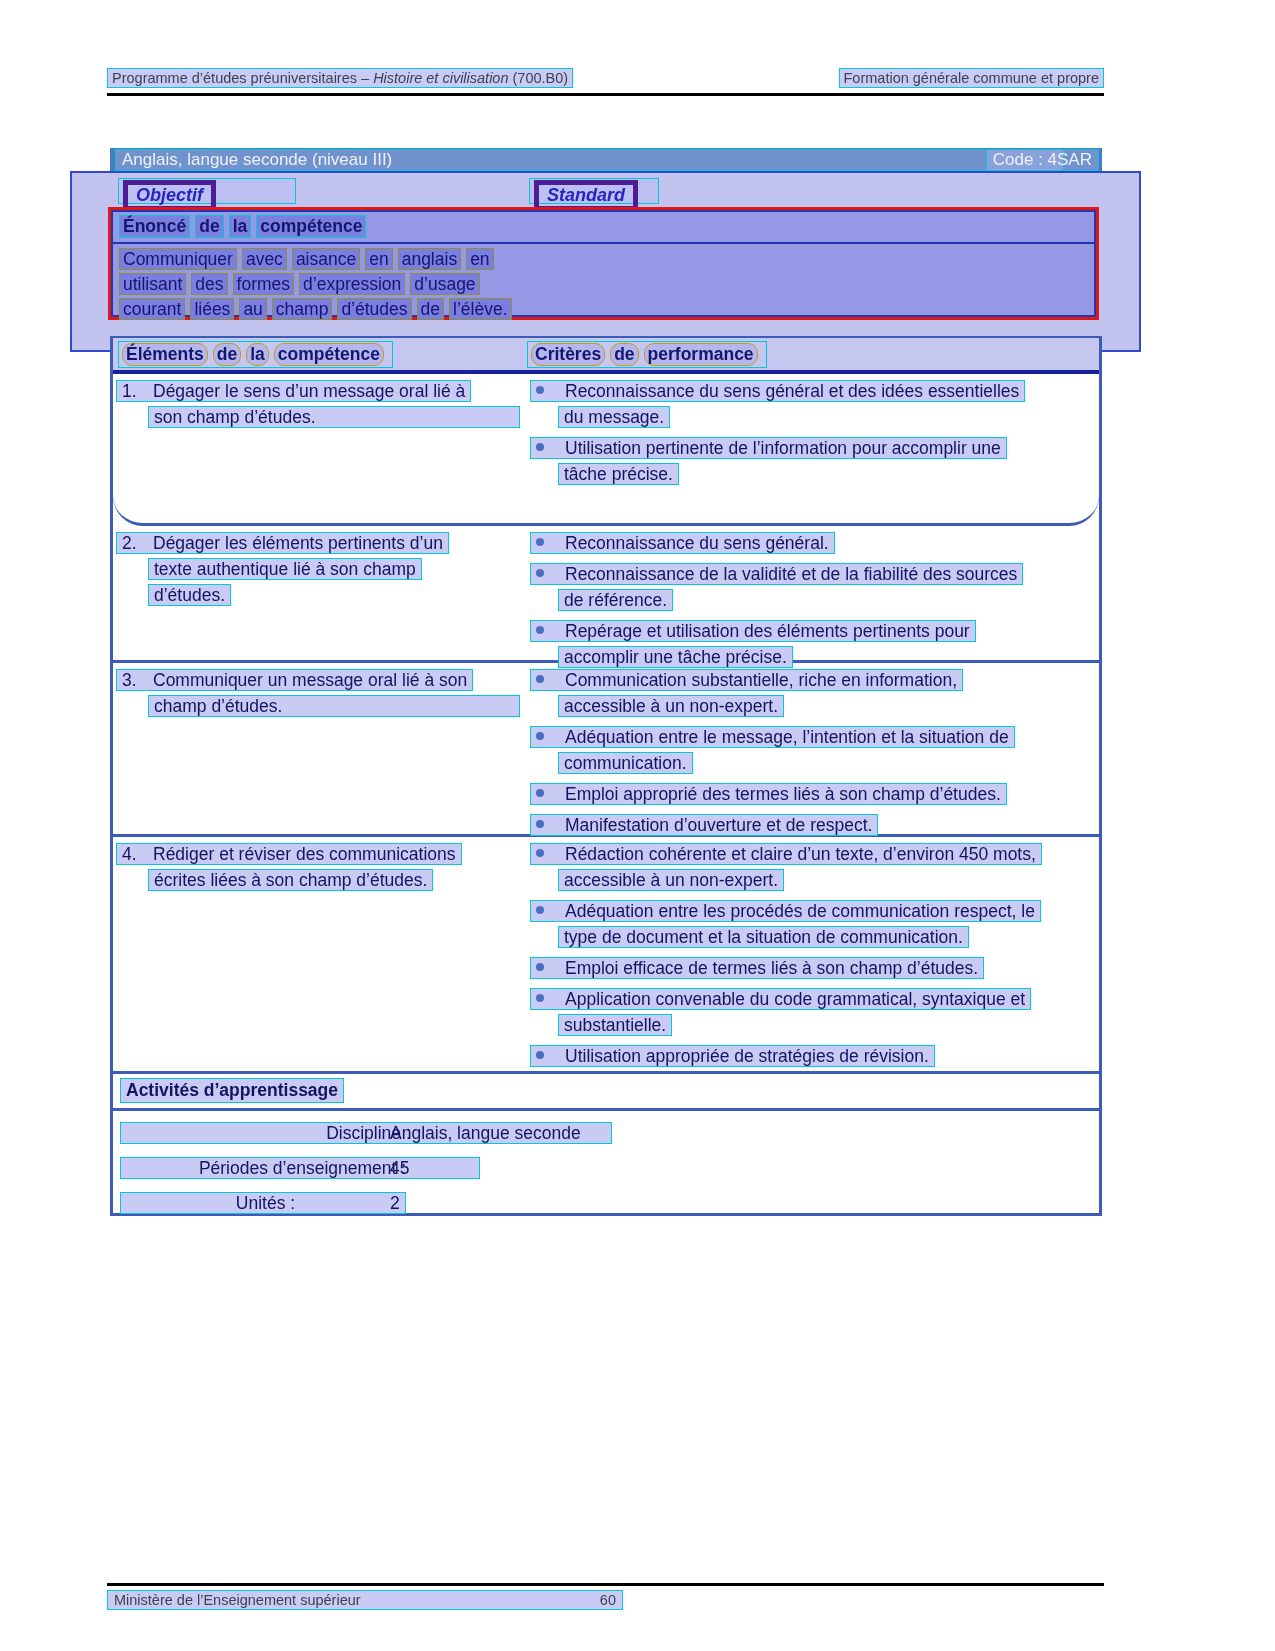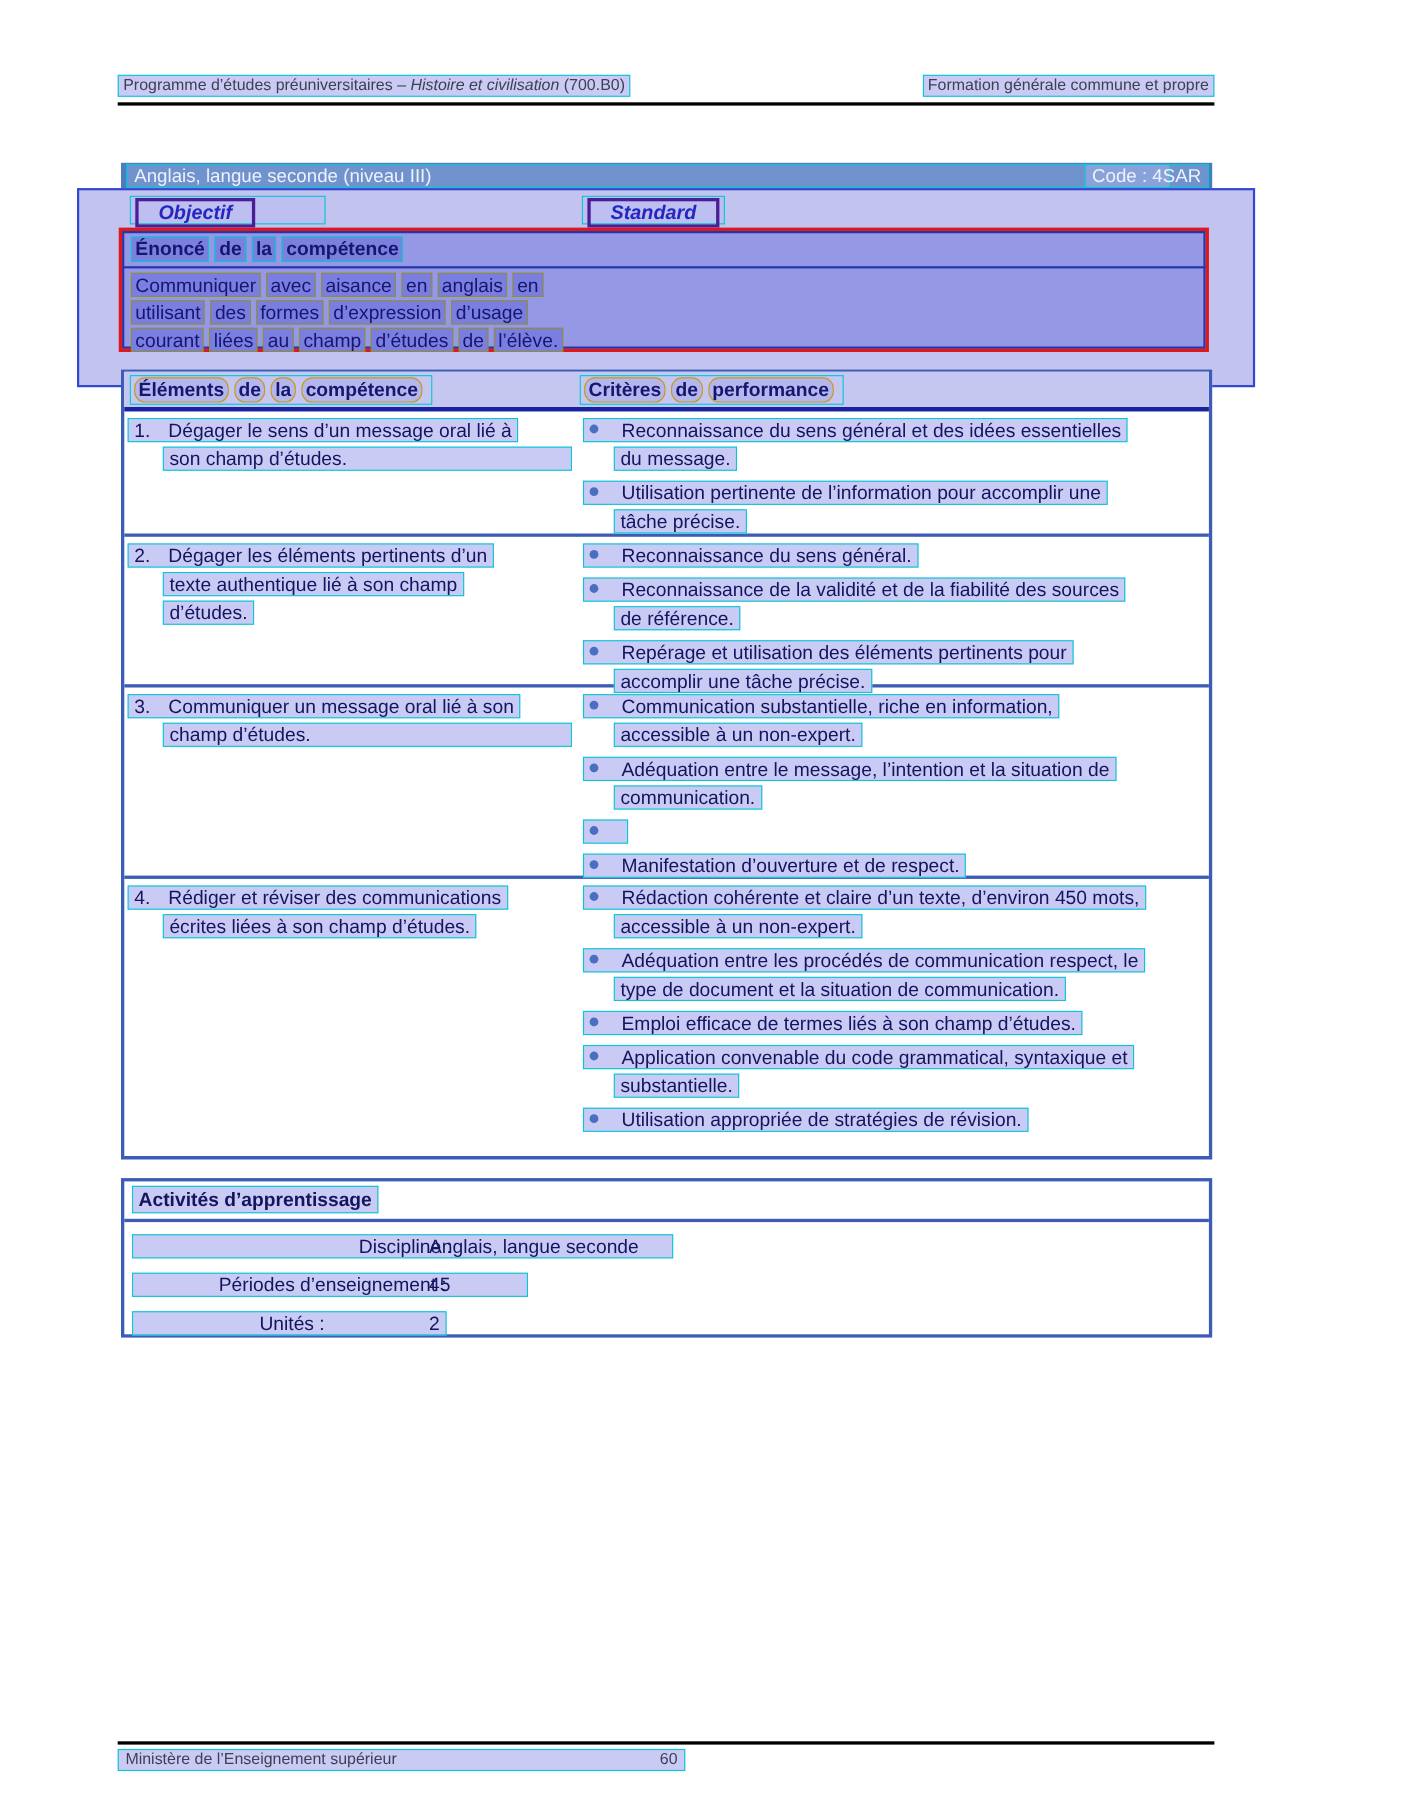--- a/index.html
+++ b/index.html
@@ -30,21 +30,21 @@
   .code-box{right:3px;text-align:right;}
 
   
   .outer-panel{position:absolute;left:70px;top:171px;width:1071px;height:181px;box-sizing:border-box;
                background:var(--panel-fill);border:2px solid var(--panel-border);}
   .obj-box,.std-box{position:absolute;top:5px;height:26px;box-sizing:border-box;background:#bcbff0;
                     border:1px solid var(--cyan);padding:1px 4px;font-size:18px;font-weight:bold;
                     font-style:italic;color:var(--objstd-text);}
   .obj-box{left:46px;width:178px;}
   .std-box{left:457px;width:130px;}
-  .obj-box .wbox,.std-box .wbox{background:transparent;border:3px solid #4c1d95;padding:0 18px;color:var(--objstd-text);}
+  .obj-box .wbox,.std-box .wbox{background:transparent;border:5px solid #4c1d95;padding:0 8px;color:var(--objstd-text);}
 
   .red-box{position:absolute;left:36px;top:34px;width:991px;height:113px;box-sizing:border-box;
            border:3px solid var(--red-border);background:var(--red-fill);
            box-shadow:inset 0 0 0 2px #2336b0;}
   .enonce-heading{position:absolute;left:8px;top:5px;font-weight:bold;font-size:17.5px;white-space:nowrap;}
   .enonce-divider{position:absolute;left:0;top:32px;width:100%;height:2px;background:#2336b0;}
   .enonce-body{position:absolute;left:8px;top:38px;}
   .wline{height:22px;line-height:20px;margin-bottom:3px;white-space:nowrap;font-size:17.5px;}
   .wbox{display:inline-block;box-sizing:border-box;background:var(--word-fill);
         border:1px solid var(--word-border);color:#16166e;padding:0 3px;margin-right:5px;}
@@ -119,21 +119,21 @@
         </div>
     </div>
   </div>
 
   <div class="comp-table">
     <div class="comp-header">
       <div class="hdr-group hdr-left"><span class="wbox ow">Éléments</span><span class="wbox ow">de</span><span class="wbox ow">la</span><span class="wbox ow">compétence</span></div>
       <div class="hdr-group hdr-right"><span class="wbox ow">Critères</span><span class="wbox ow">de</span><span class="wbox ow">performance</span></div>
     </div>
     <div id="table-body">
-        <div class="comp-row" style="height: 114px;">
+        <div class="comp-row" style="height: 152px; border-radius: 30px;">
           <div class="cell-left">
             <div class="hl line first"><span class="num">1.</span><span>Dégager le sens d’un message oral lié à</span></div>
             <div class="hl line cont wide">son champ d’études.</div>
           </div>
           <div class="cell-right">
             <div class="crit-group">
               <div class="hl line first"><span class="bullet"></span><span>Reconnaissance du sens général et des idées essentielles</span></div>
               <div class="hl line cont">du message.</div>
             </div>
             <div class="crit-group">
@@ -170,21 +170,21 @@
           <div class="cell-right">
             <div class="crit-group">
               <div class="hl line first"><span class="bullet"></span><span>Communication substantielle, riche en information,</span></div>
               <div class="hl line cont">accessible à un non-expert.</div>
             </div>
             <div class="crit-group">
               <div class="hl line first"><span class="bullet"></span><span>Adéquation entre le message, l’intention et la situation de</span></div>
               <div class="hl line cont">communication.</div>
             </div>
             <div class="crit-group">
-              <div class="hl line first"><span class="bullet"></span></div>
+              <div class="hl line first"><span class="bullet"></span><span>Emploi approprié des termes liés à son champ d’études.</span></div>
             </div>
             <div class="crit-group">
               <div class="hl line first"><span class="bullet"></span><span>Manifestation d’ouverture et de respect.</span></div>
             </div>
           </div>
         </div>
         <div class="comp-row" style="height: 252px;">
           <div class="cell-left">
             <div class="hl line first"><span class="num">4.</span><span>Rédiger et réviser des communications</span></div>
             <div class="hl line cont">écrites liées à son champ d’études.</div>

